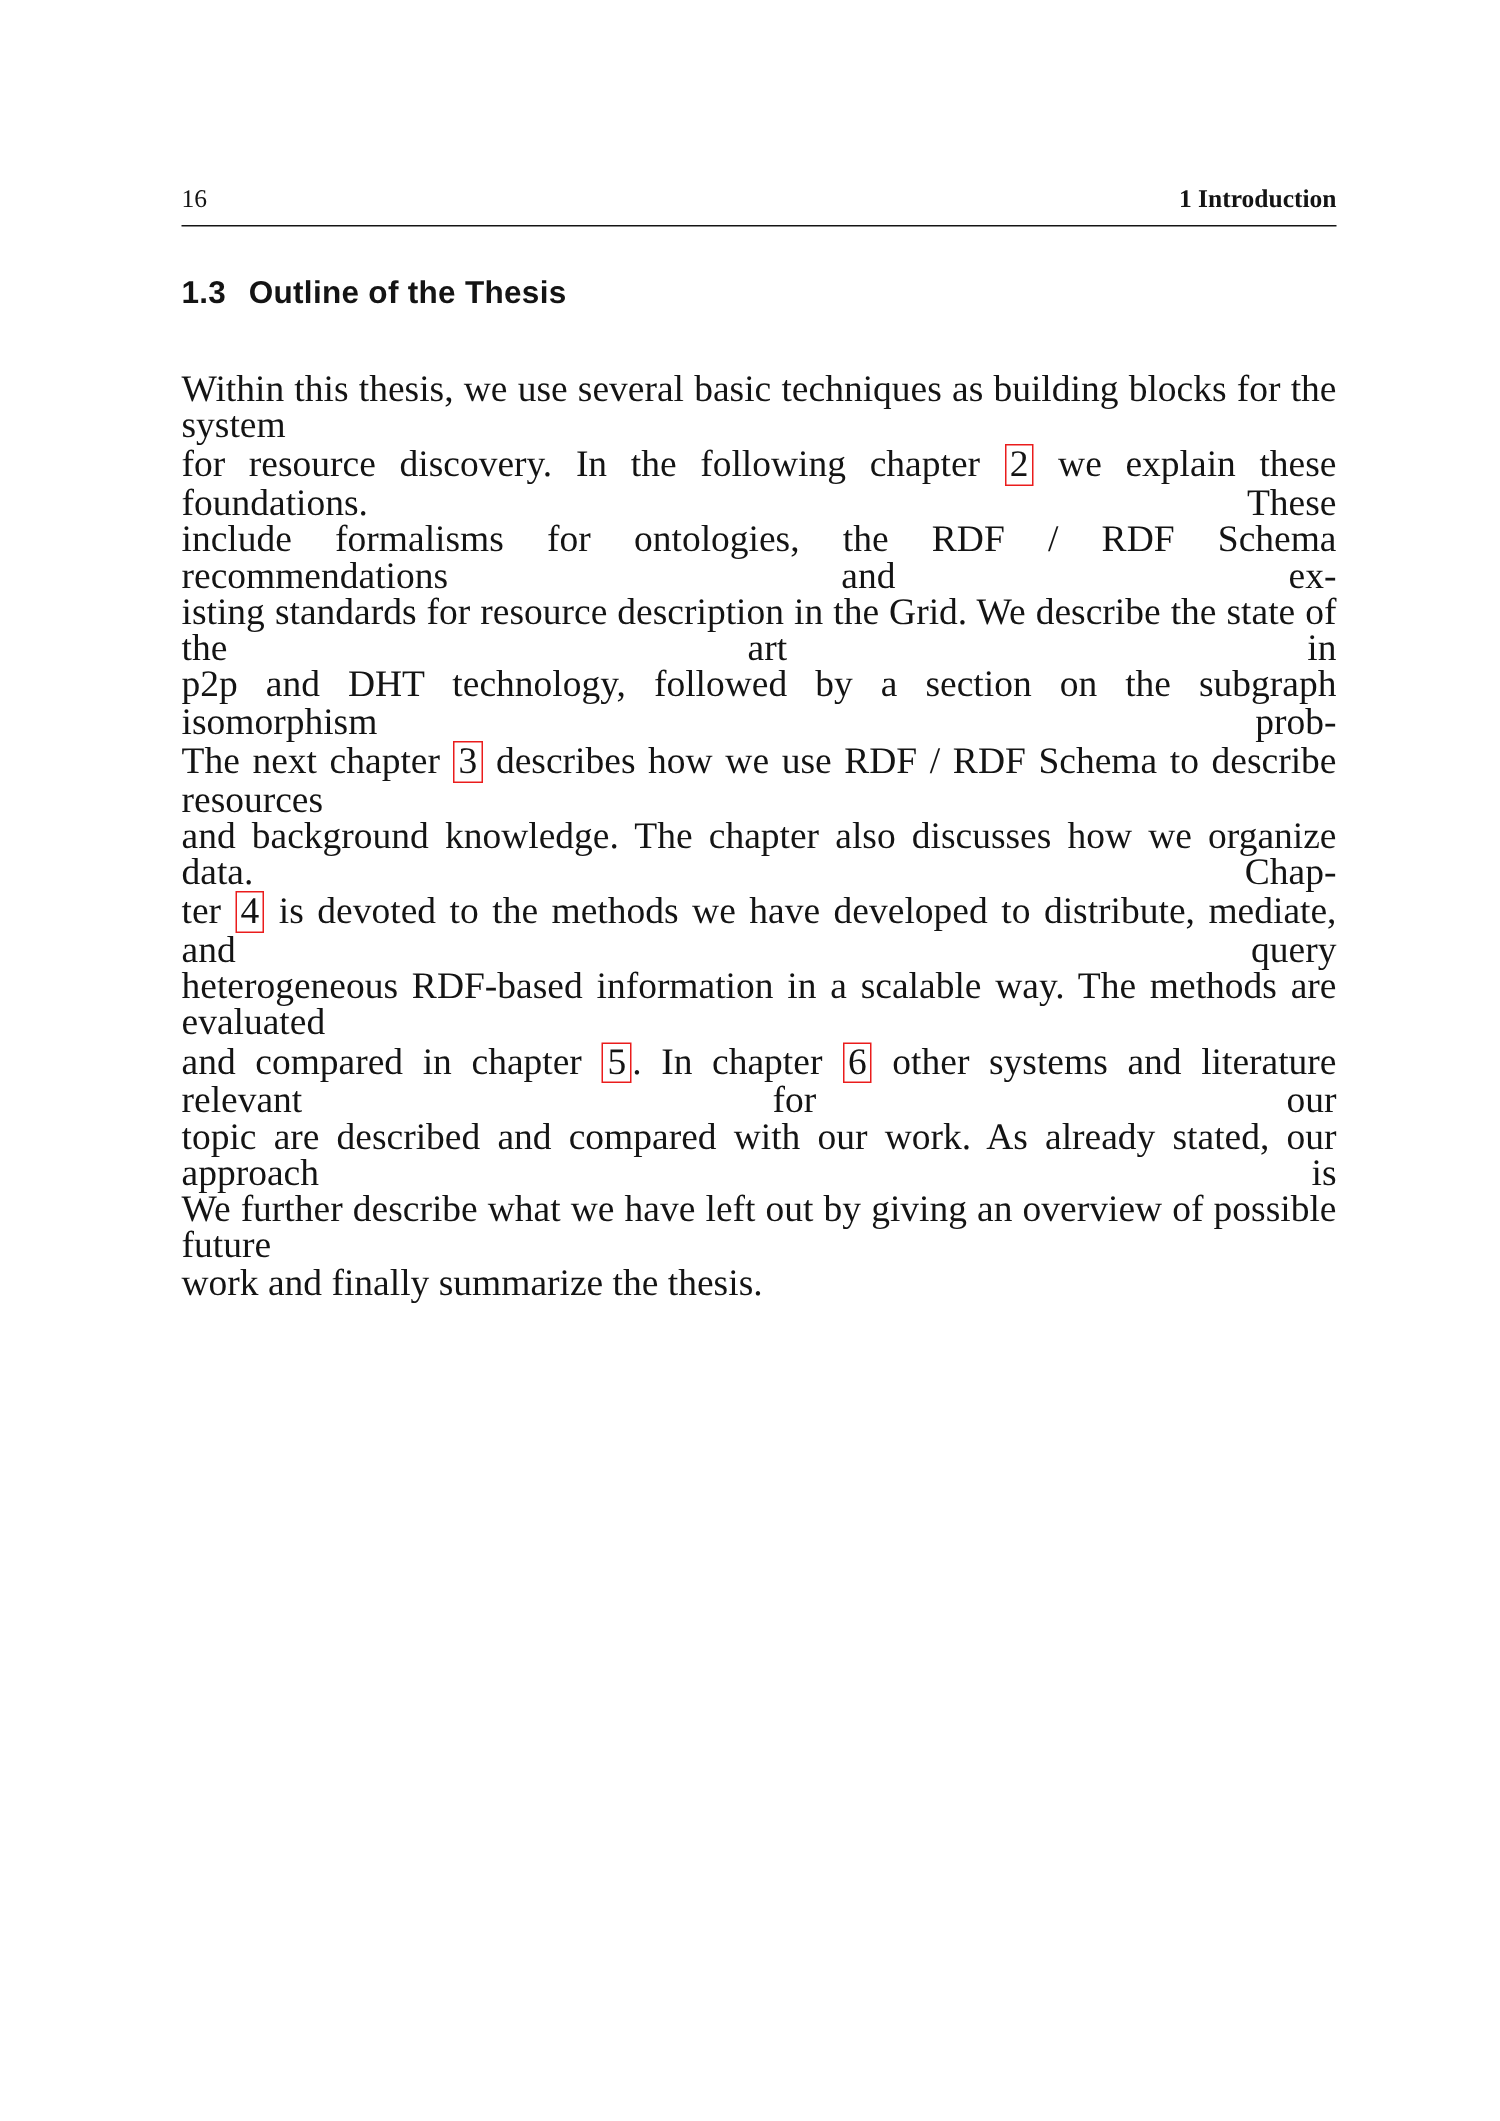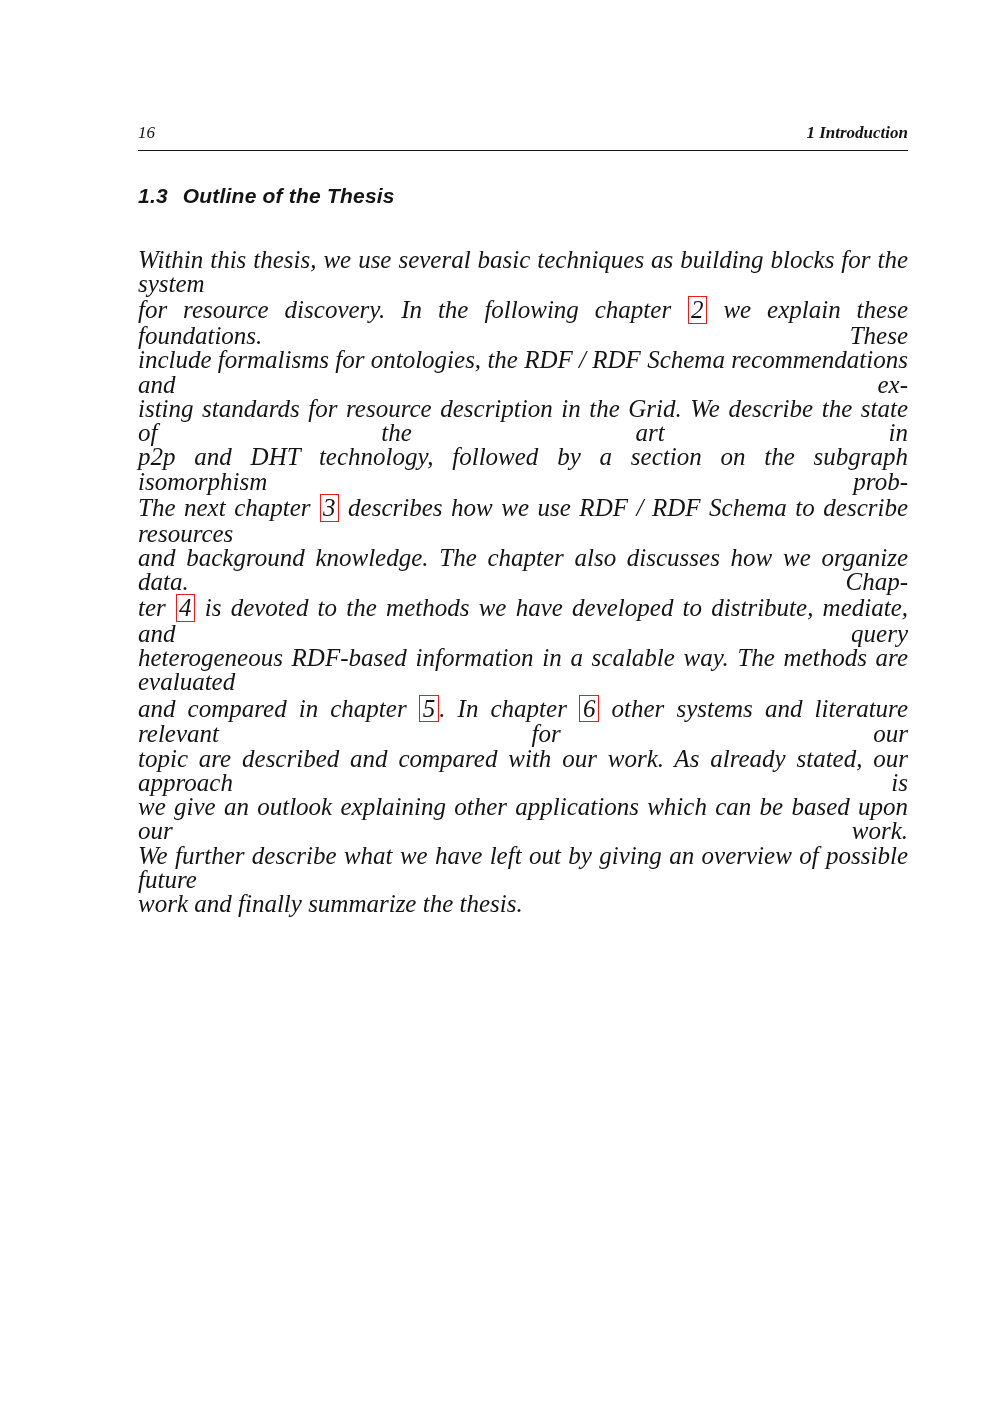--- a/index.html
+++ b/index.html
@@ -11,24 +11,23 @@
     position: relative;
     width: 1000px;
     height: 1414px;
     background: #ffffff;
     overflow: hidden;
     font-family: "Liberation Serif", serif;
     color: #141414;
   }
   .content {
     position: absolute;
-    left: 138px;
+    left: 121px;
     top: 0;
     width: 770px;
-    font-style: italic;
   }
   .running-header {
     margin-top: 124px;
     display: flex;
     justify-content: space-between;
     align-items: baseline;
     padding-bottom: 7px;
     border-bottom: 1.5px solid #141414;
     font-size: 17px;
     line-height: 1.1;
@@ -94,19 +93,18 @@
         <div class="line"><span>for resource discovery. In the following chapter </span><span class="ref">2</span><span> we explain these foundations. These</span></div>
         <div class="line"><span>include formalisms for ontologies, the RDF / RDF Schema recommendations and ex-</span></div>
         <div class="line"><span>isting standards for resource description in the Grid. We describe the state of the art in</span></div>
         <div class="line"><span>p2p and DHT technology, followed by a section on the subgraph isomorphism prob-</span></div>
         <div class="line"><span>The next chapter </span><span class="ref">3</span><span> describes how we use RDF / RDF Schema to describe resources</span></div>
         <div class="line"><span>and background knowledge. The chapter also discusses how we organize data. Chap-</span></div>
         <div class="line"><span>ter </span><span class="ref">4</span><span> is devoted to the methods we have developed to distribute, mediate, and query</span></div>
         <div class="line"><span>heterogeneous RDF-based information in a scalable way. The methods are evaluated</span></div>
         <div class="line"><span>and compared in chapter </span><span class="ref">5</span><span>. In chapter </span><span class="ref">6</span><span> other systems and literature relevant for our</span></div>
         <div class="line"><span>topic are described and compared with our work. As already stated, our approach is</span></div>
-        <div class="line"><span>we give an outlook explaining other applications which can be based upon our work.</span></div>
         <div class="line"><span>We further describe what we have left out by giving an overview of possible future</span></div>
         <div class="line last"><span>work and finally summarize the thesis.</span></div>
       </div>
 
   </div>
 </div>
 
 </body></html>

